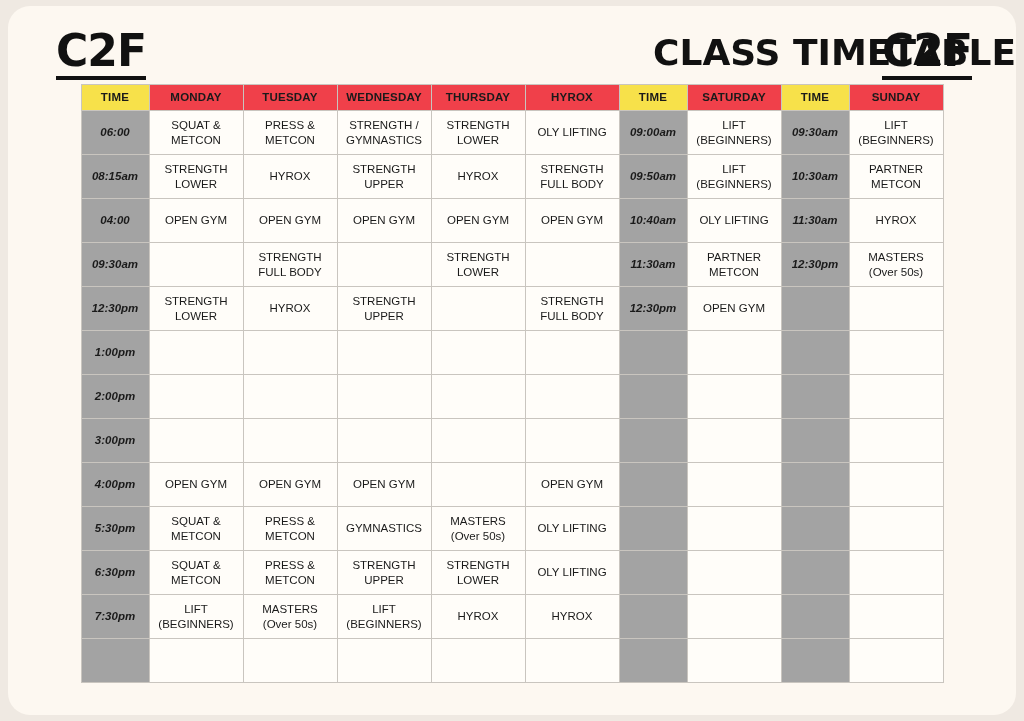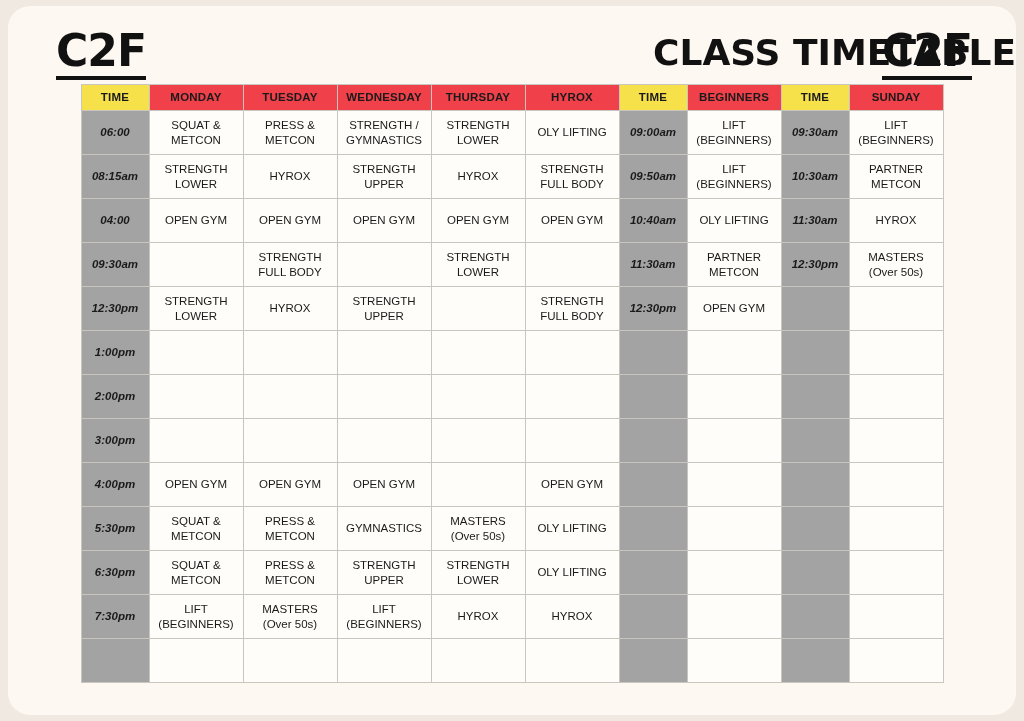--- a/index.html
+++ b/index.html
@@ -122,21 +122,21 @@
     </colgroup>
     <thead>
       <tr>
         <th class="time-head">TIME</th>
         <th class="day-head">MONDAY</th>
         <th class="day-head">TUESDAY</th>
         <th class="day-head">WEDNESDAY</th>
         <th class="day-head">THURSDAY</th>
         <th class="day-head">HYROX</th>
         <th class="time-head">TIME</th>
-        <th class="day-head">BEGINNERS</th>
+        <th class="day-head">SATURDAY</th>
         <th class="time-head">TIME</th>
         <th class="day-head">SUNDAY</th>
       </tr>
     </thead>
     <tbody id="timetable-body">
         <tr>
           <td class="time-cell">
             <span class="cell-line">06:00</span>
           </td>
           <td class="body-cell">

